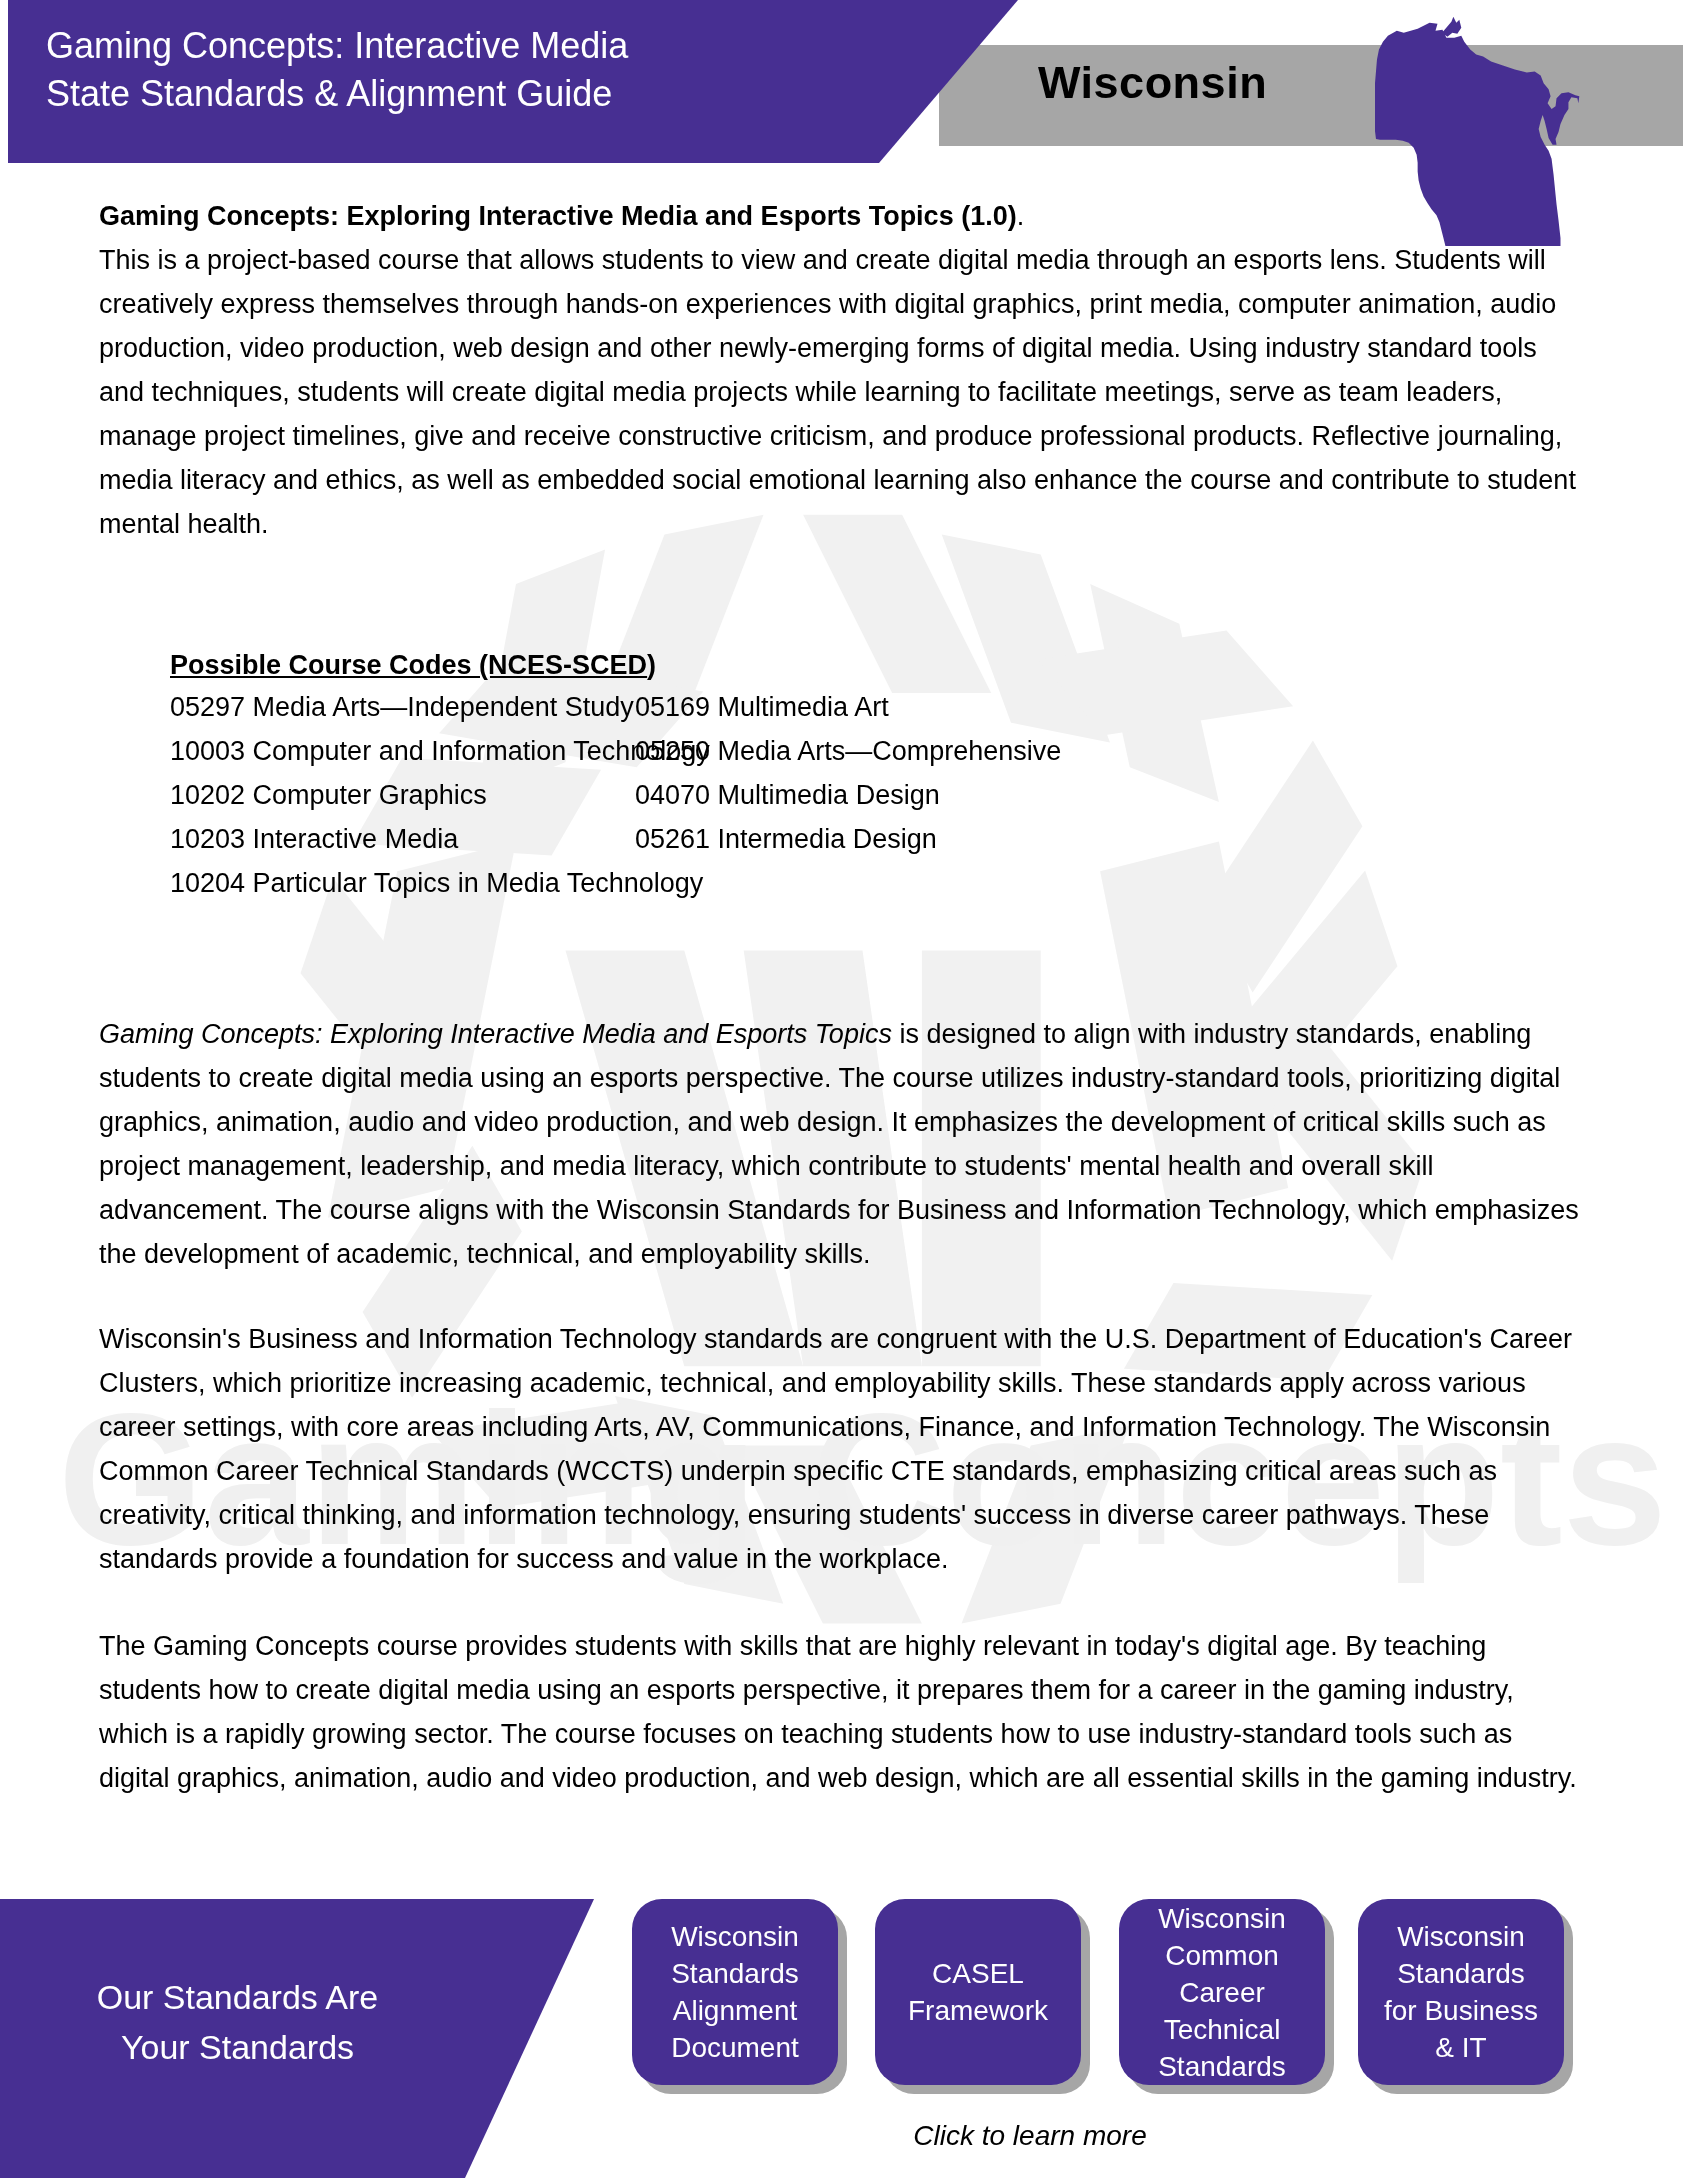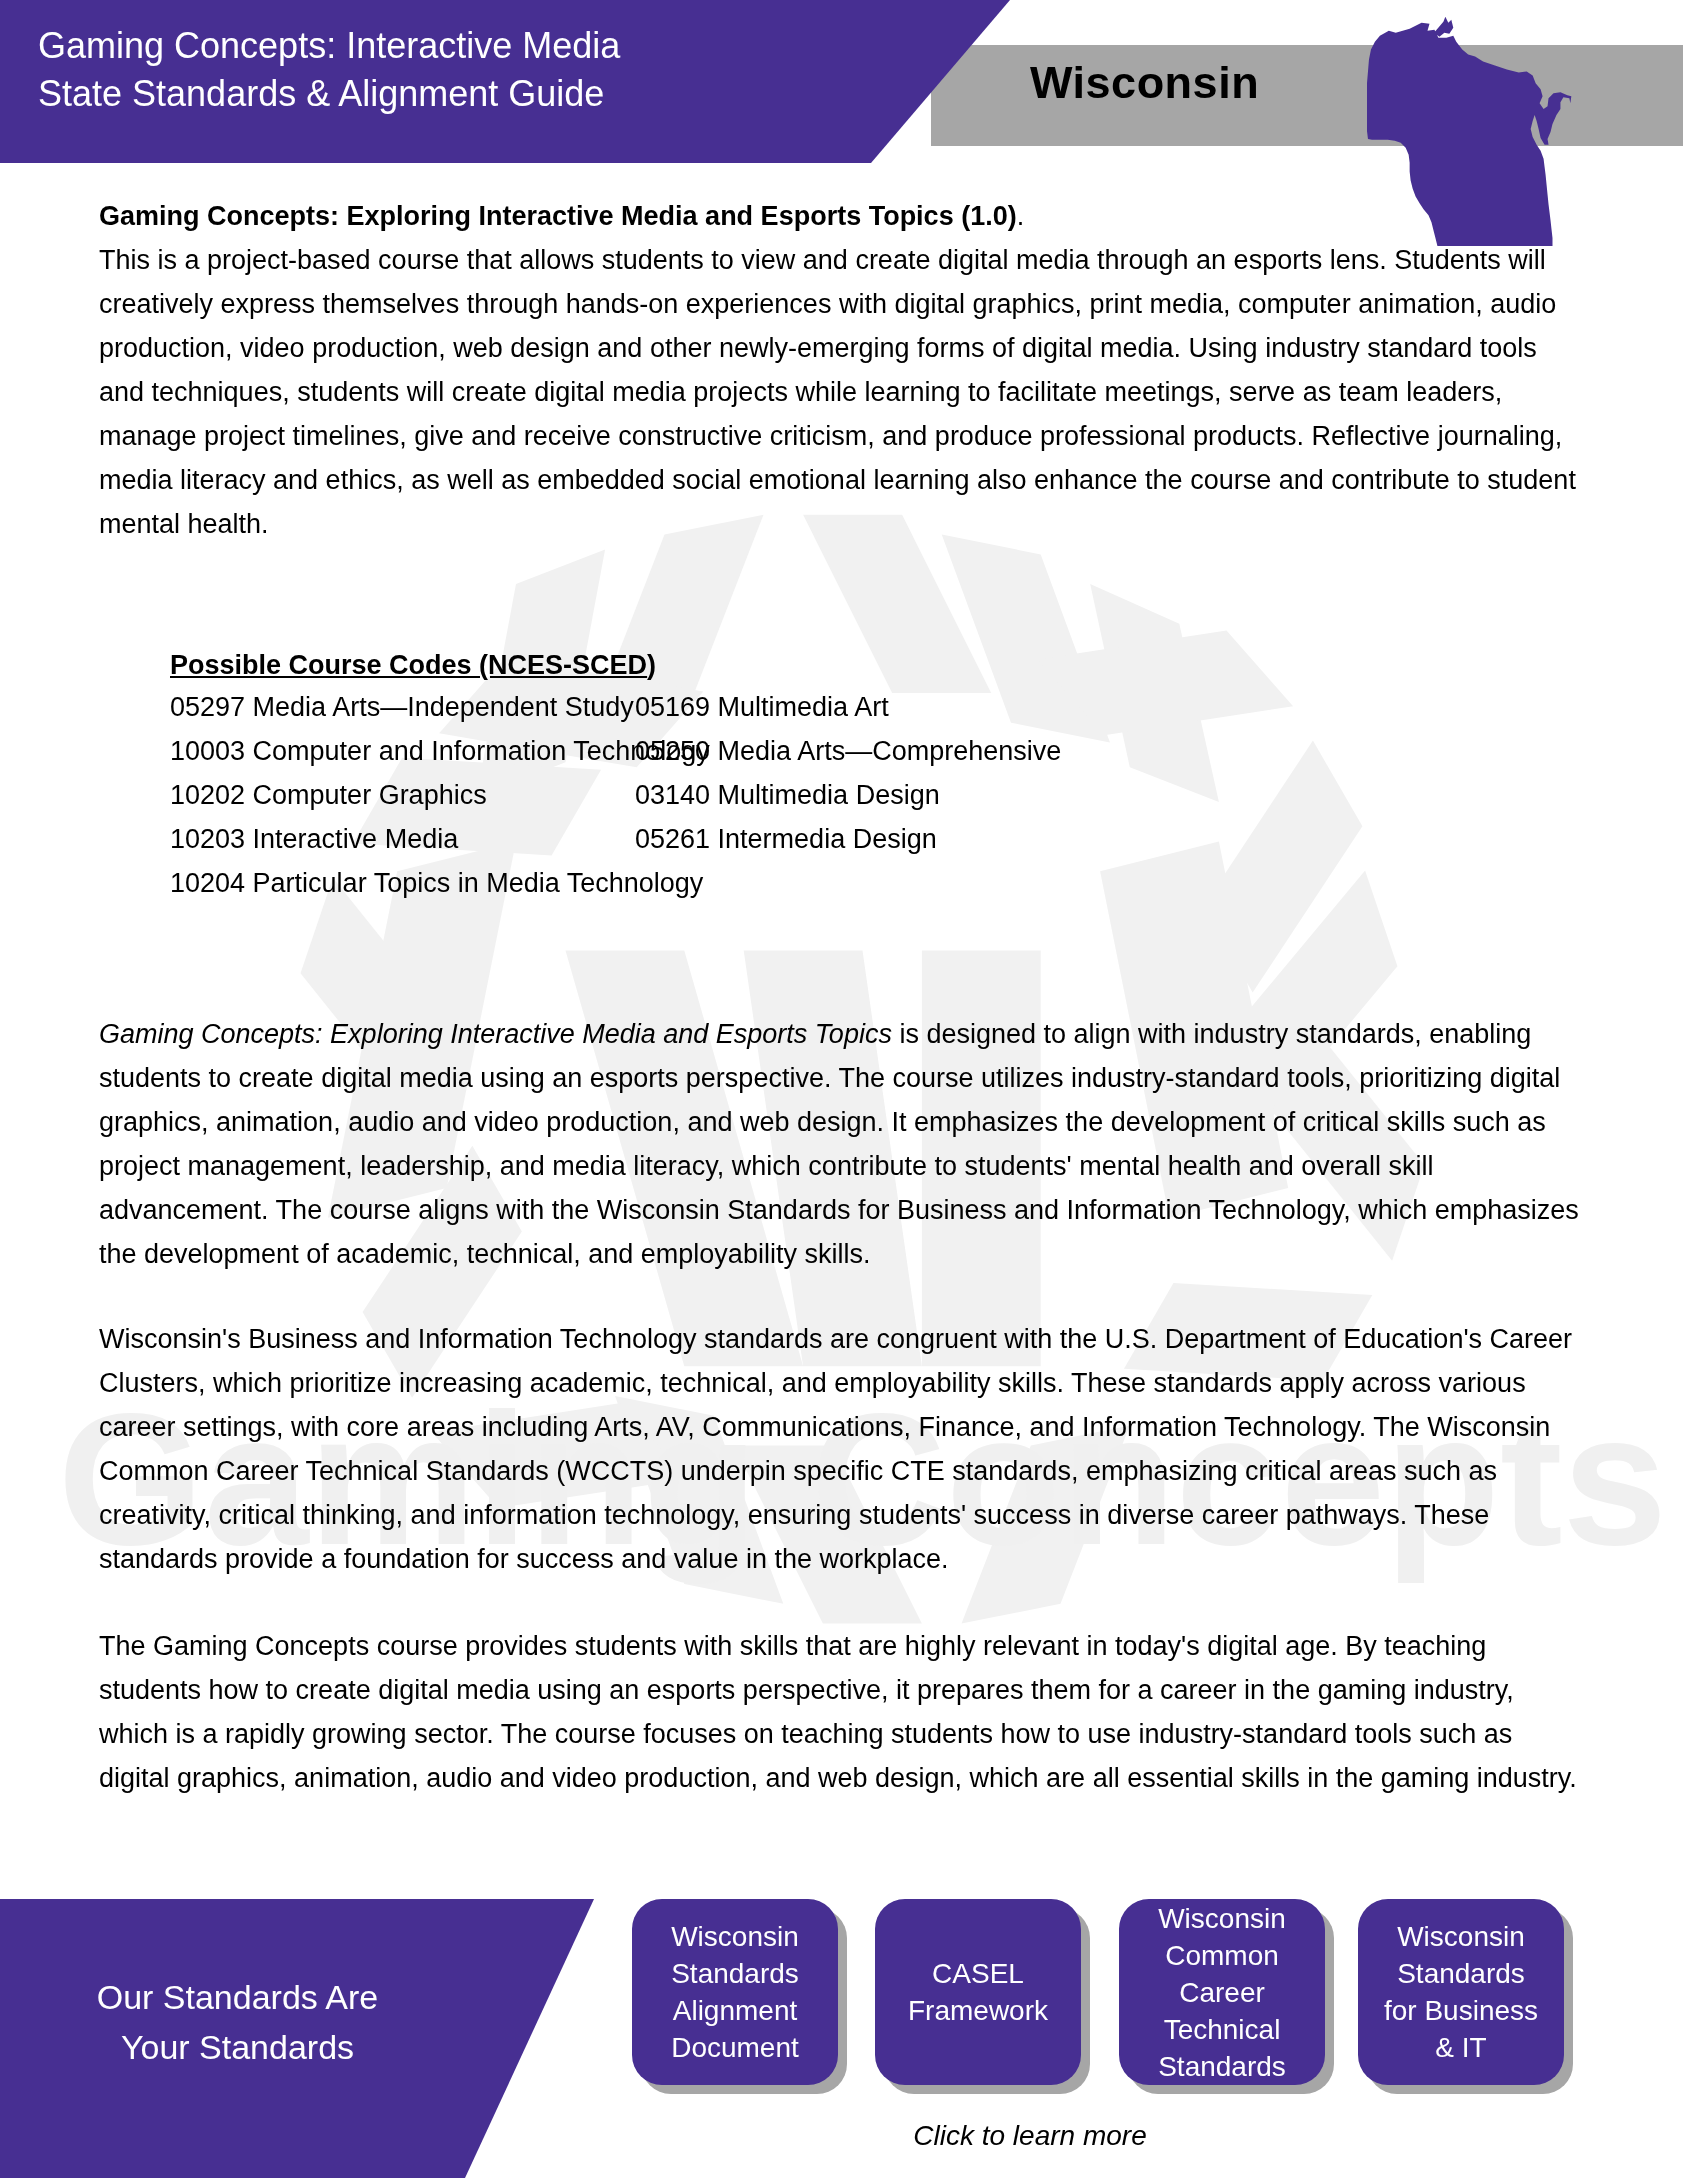--- a/index.html
+++ b/index.html
@@ -28,21 +28,21 @@
   #watermark svg { display:block; }
   .wm-text {
     font-family: "Liberation Sans", sans-serif;
     font-weight: bold;
     fill: #f0f0f0;
   }
 
   
   #header {
     position: absolute;
-    left: 0; top: 0;
+    left: 8px; top: 0;
     width: 1364px; height: 168px;
     z-index: 5;
   }
   #gray-band {
     position: absolute;
     left: 931px; top: 45px;
     width: 752px; height: 101px;
     background: #a6a6a6;
     z-index: 1;
   }
@@ -260,21 +260,21 @@
   <div id="codes-section">
     <div id="codes-heading">
       <span class="ul">Possible Course Codes (NCES-SCED</span><span>)</span>
     </div>
     <div id="codes-grid">
       <div class="code-cell">05297 Media Arts—Independent Study</div>
       <div class="code-cell">05169 Multimedia Art</div>
       <div class="code-cell">10003 Computer and Information Technology</div>
       <div class="code-cell">05250 Media Arts—Comprehensive</div>
       <div class="code-cell">10202 Computer Graphics</div>
-      <div class="code-cell">03140 Multimedia Design</div>
+      <div class="code-cell">04070 Multimedia Design</div>
       <div class="code-cell">10203 Interactive Media</div>
       <div class="code-cell">05261 Intermedia Design</div>
       <div class="code-cell">10204 Particular Topics in Media Technology</div>
     </div>
   </div>
 
   <div class="para" id="para2"><span class="it">Gaming Concepts: Exploring Interactive Media and Esports Topics</span><span> is designed to align with industry standards, enabling students to create digital media using an esports perspective. The course utilizes industry-standard tools, prioritizing digital graphics, animation, audio and video production, and web design. It emphasizes the development of critical skills such as project management, leadership, and media literacy, which contribute to students' mental health and overall skill advancement. The course aligns with the Wisconsin Standards for Business and Information Technology, which emphasizes the development of academic, technical, and employability skills.</span></div>
 
   <div class="para" id="para3">Wisconsin's Business and Information Technology standards are congruent with the U.S. Department of Education's Career Clusters, which prioritize increasing academic, technical, and employability skills. These standards apply across various career settings, with core areas including Arts, AV, Communications, Finance, and Information Technology. The Wisconsin Common Career Technical Standards (WCCTS) underpin specific CTE standards, emphasizing critical areas such as creativity, critical thinking, and information technology, ensuring students' success in diverse career pathways. These standards provide a foundation for success and value in the workplace.</div>
 

